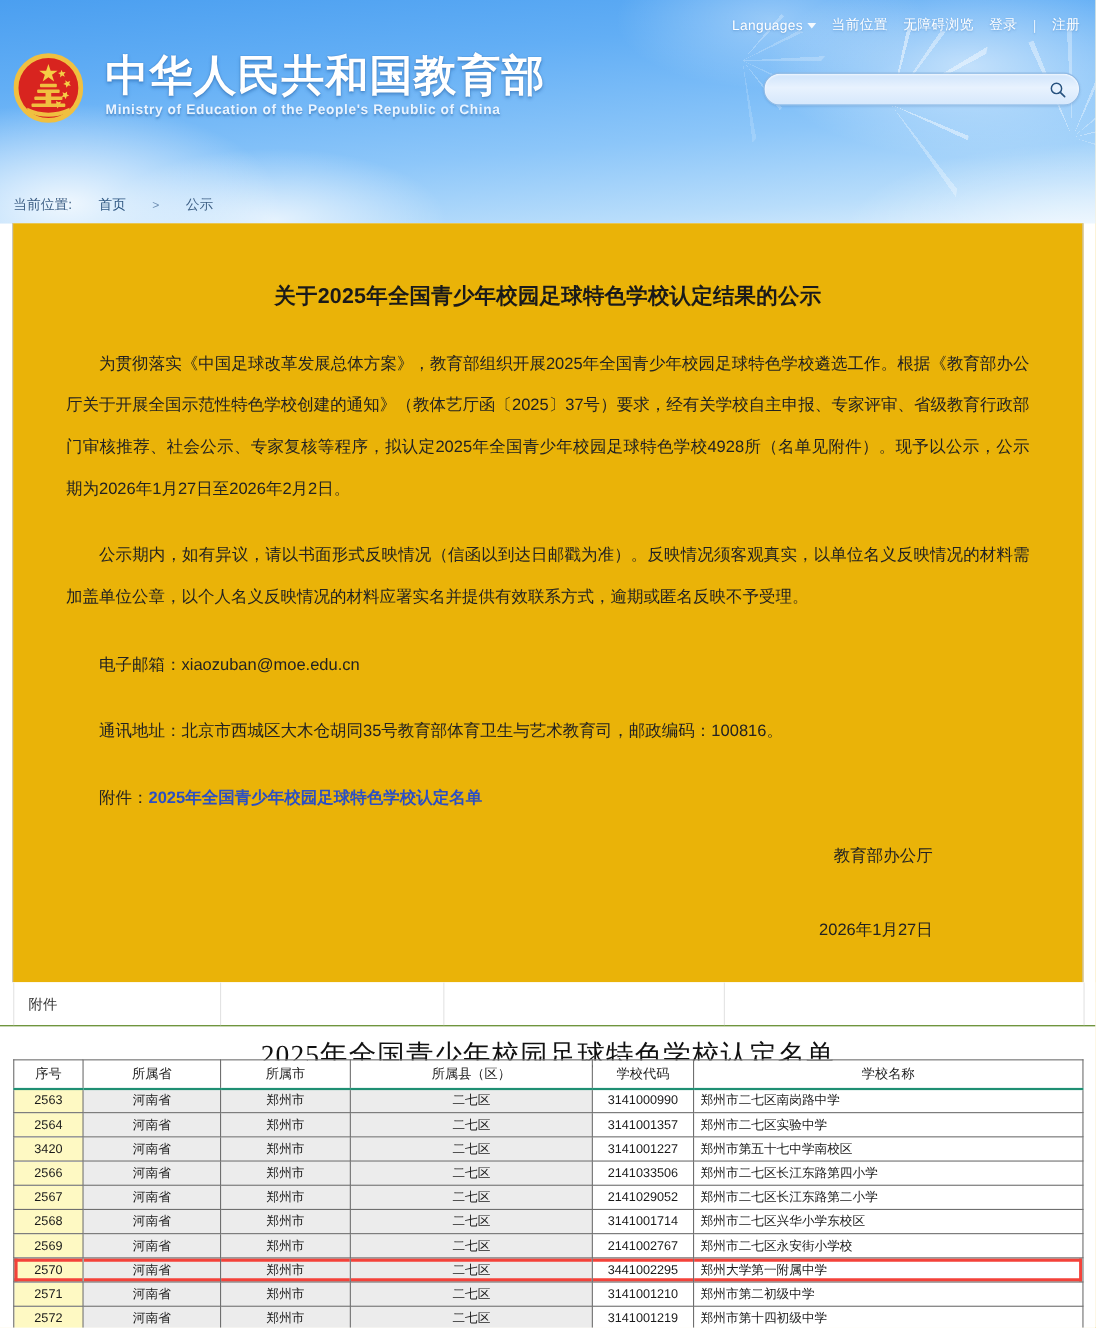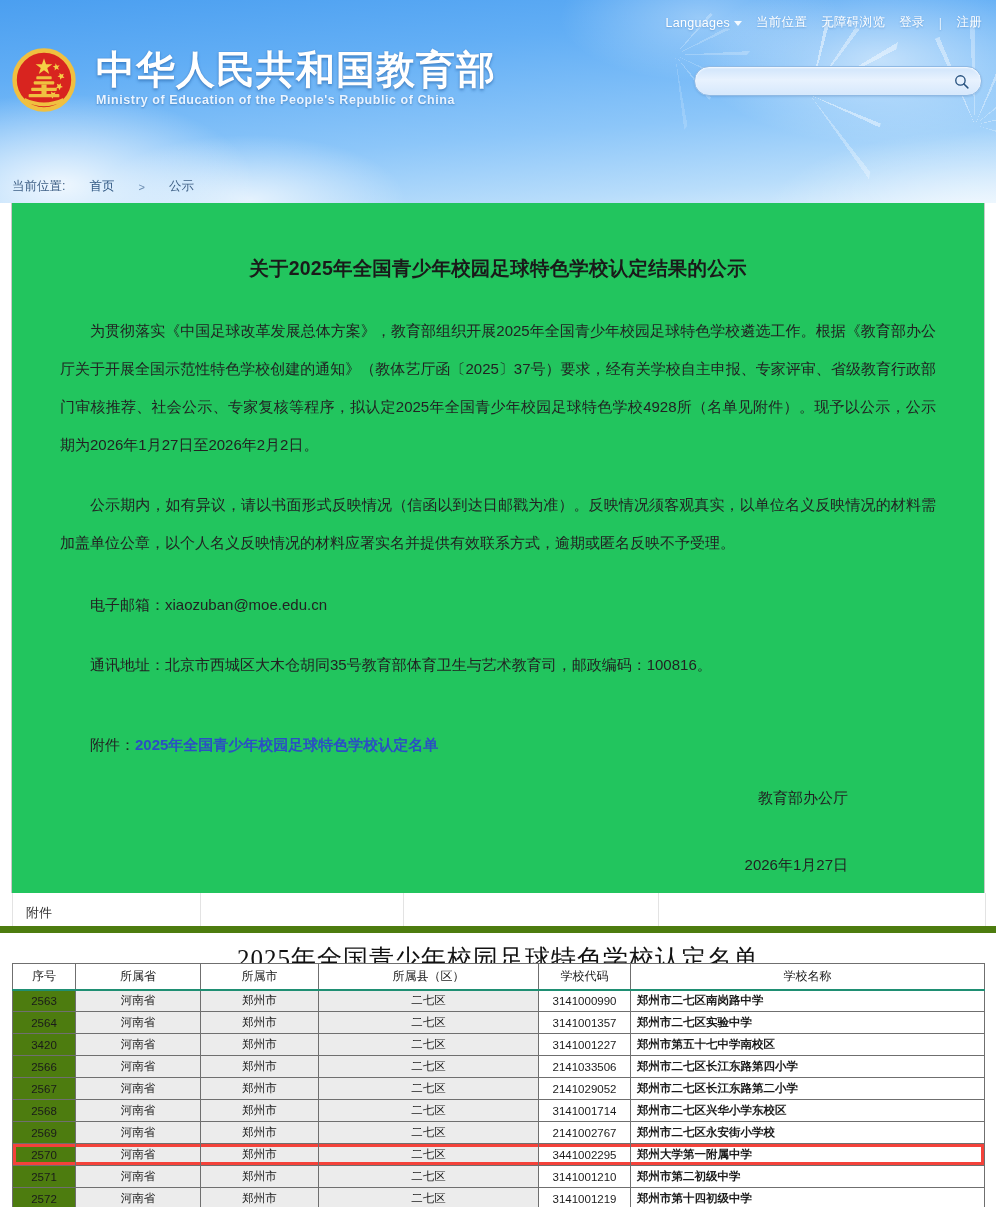--- a/index.html
+++ b/index.html
@@ -101,55 +101,55 @@
     font-size: 12.5px; color: #3d5f85; display: flex; align-items: center; gap: 24px;
   }
   .breadcrumb .bc-link { color: #2f5782; cursor: pointer; }
   .breadcrumb .bc-sep { color: #6a8bb0; font-size: 11px; }
   .breadcrumb .bc-cur { color: #3d5f85; }
 
   
   .card {
     position: absolute; left: 11px; top: 203px;
     width: 974px; height: 690px;
-    background: #22c55e;
+    background: #eab308;
     border-left: 1px solid #c9c9c9;
     border-right: 1px solid #c9c9c9;
     overflow: hidden;
   }
   .doc-title {
     text-align: center;
     font-size: 19.5px; font-weight: 700; color: #1a1a1a;
     margin-top: 52px; letter-spacing: .2px;
   }
   .doc-body { padding: 0 48px; margin-top: 30px; }
   .para {
     font-size: 15px; color: #222; line-height: 38px;
     text-align: justify; text-indent: 2em;
     font-family: "Liberation Sans", "DejaVu Sans", sans-serif;
   }
   .para + .para { margin-top: 22px; }
   .line-plain {
     font-size: 15px; color: #222; line-height: 34px; text-indent: 2em;
     margin-top: 26px;
   }
-  .attach-line { font-size: 15px; color: #222; text-indent: 2em; margin-top: 54px; }
+  .attach-line { font-size: 15px; color: #222; text-indent: 2em; margin-top: 34px; }
   .attach-link { color: #2b4fc4; cursor: pointer; font-weight: 600; }
   .sign-block { margin-top: 34px; padding-right: 88px; text-align: right; }
   .sign-org { font-size: 15px; color: #222; }
   .sign-date { font-size: 15px; color: #222; margin-top: 48px; }
 
   
   .sheet {
     position: absolute; left: 0; top: 893px; width: 996px; height: 314px;
     background: #ffffff; overflow: hidden;
   }
   .sheet-topgrid {
     position: relative; height: 40px; width: 996px;
-    border-bottom: 7px solid #4d7c0f;
+    border-bottom: 1px solid #4d7c0f;
   }
   .sheet-topgrid .vline {
     position: absolute; top: 0; bottom: 0; width: 1px; background: #e3e3e3;
   }
   .attach-label {
     position: absolute; left: 26px; top: 11px;
     font-size: 13px; color: #333;
   }
   .sheet-title {
     text-align: center; font-size: 25px; color: #111;
@@ -168,26 +168,26 @@
     border: 1px solid #6f6f6f;
     height: 22px; padding: 0 4px;
     font-weight: 400;
     white-space: nowrap; overflow: hidden;
   }
   table.list thead th {
     height: 26px; text-align: center; font-size: 12px;
     background: #ffffff;
     border-bottom: 2px solid #1f8f73;
   }
-  table.list td.c-num   { text-align: center; background: #4d7c0f; }
+  table.list td.c-num   { text-align: center; background: #fef9c3; }
   table.list td.c-prov,
   table.list td.c-city,
   table.list td.c-dist  { text-align: center; background: #ececec; }
   table.list td.c-code  { text-align: center; background: #ffffff; }
-  table.list td.c-name  { text-align: left; background: #ffffff; padding-left: 6px; font-weight: bold; }
+  table.list td.c-name  { text-align: left; background: #ffffff; padding-left: 6px; }
   table.list tr.hl td {
     box-shadow: inset 0 3px 0 #f4423a, inset 0 -3px 0 #f4423a;
   }
   table.list tr.hl td:first-child { box-shadow: inset 0 3px 0 #f4423a, inset 0 -3px 0 #f4423a, inset 3px 0 0 #f4423a; }
   table.list tr.hl td:last-child  { box-shadow: inset 0 3px 0 #f4423a, inset 0 -3px 0 #f4423a, inset -3px 0 0 #f4423a; }
   .col-num  { width: 63px; }
   .col-prov { width: 125px; }
   .col-city { width: 118px; }
   .col-dist { width: 220px; }
   .col-code { width: 92px; }

